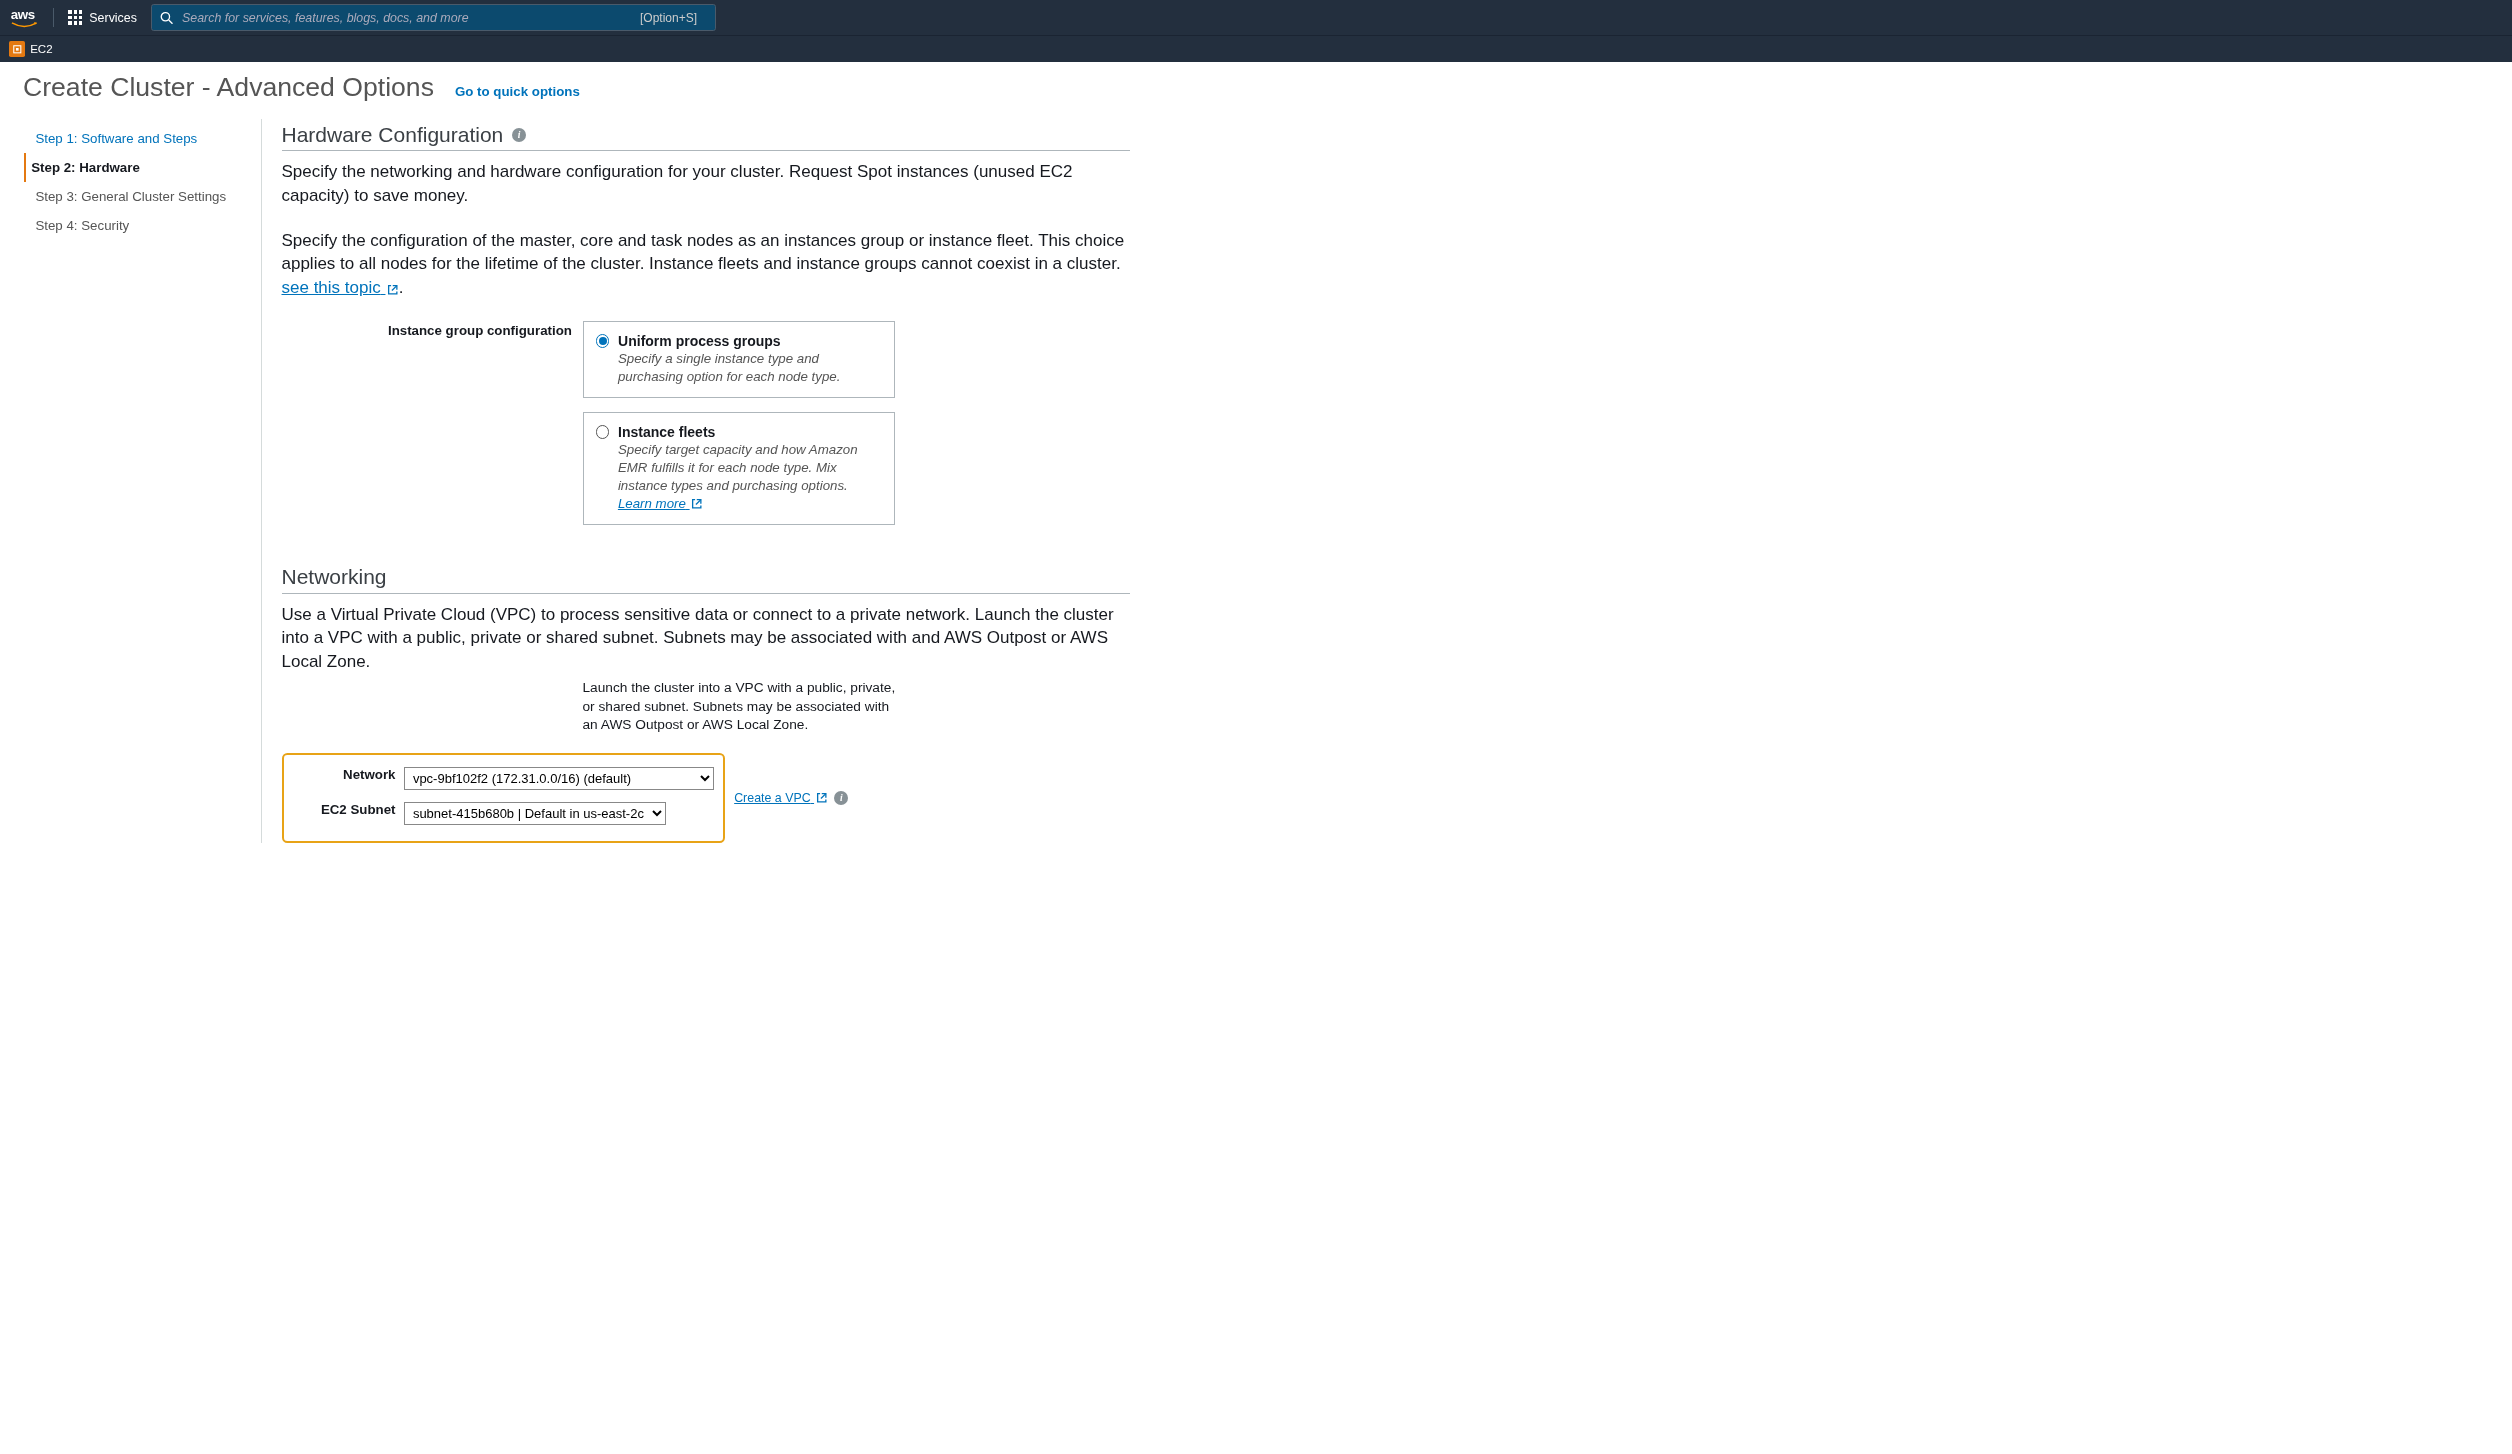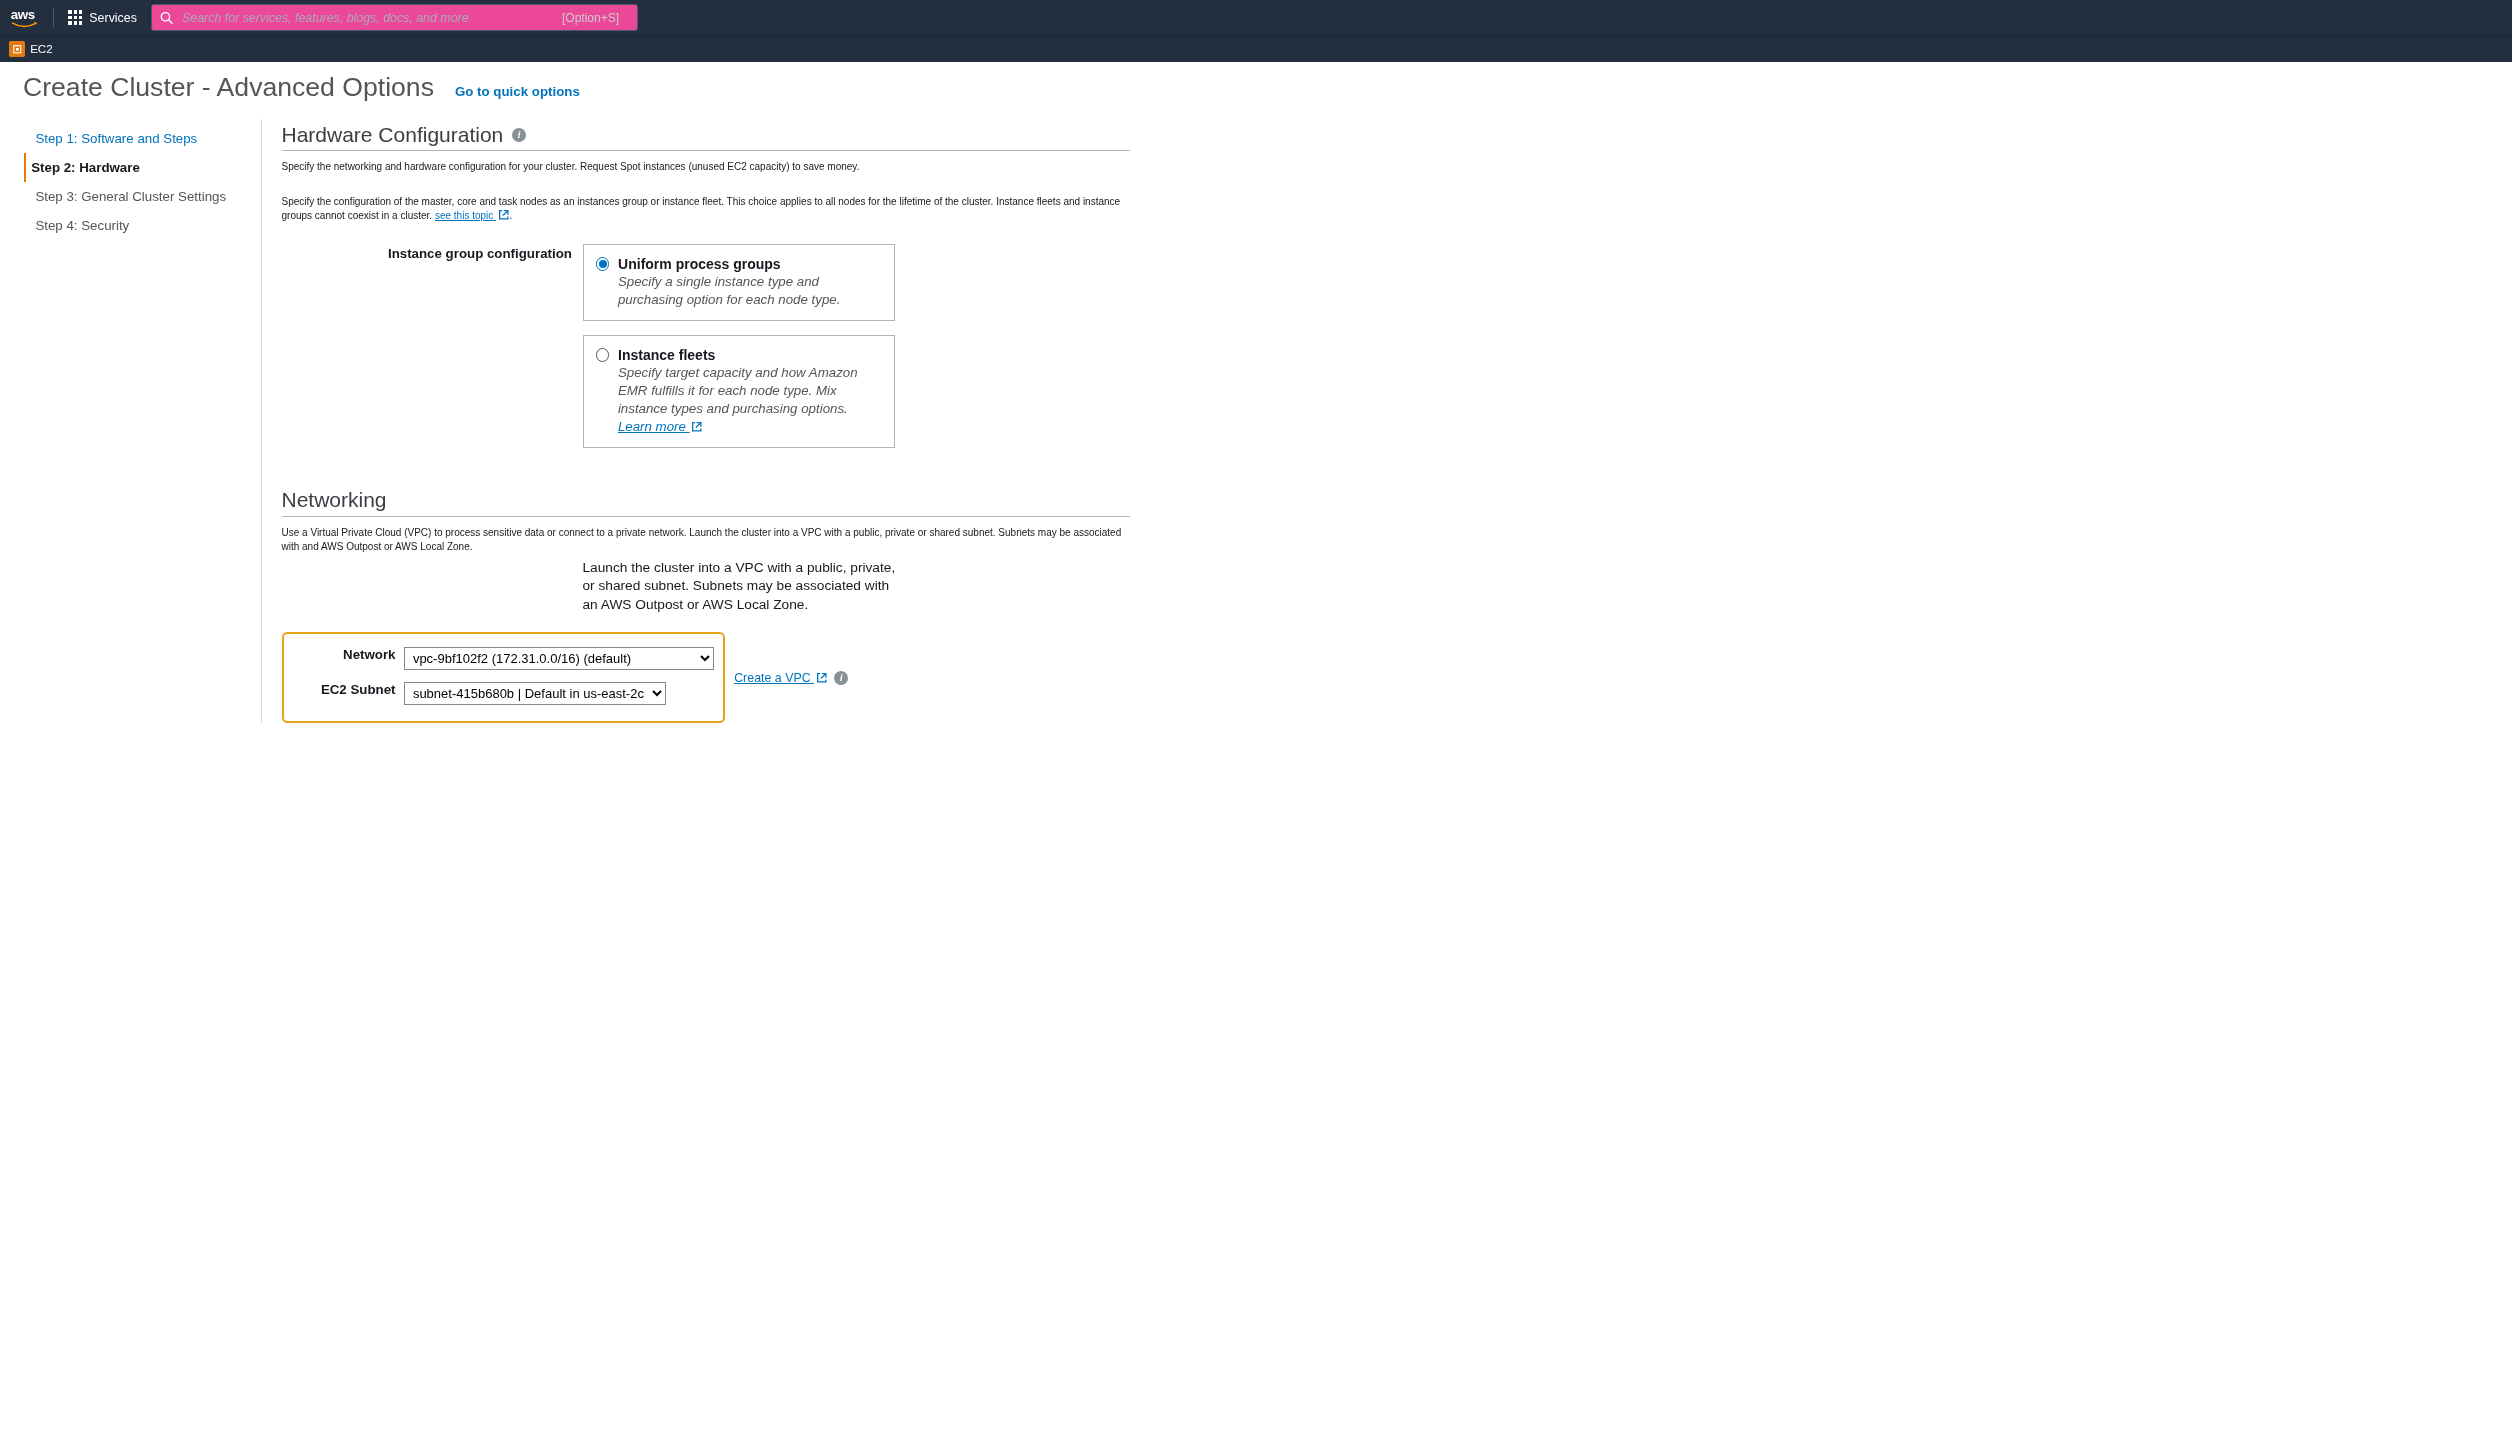--- a/index.html
+++ b/index.html
@@ -7,21 +7,21 @@
   .topnav { background: #232f3e; height: 35px; display: flex; align-items: center; padding: 0 8.9px; color: #fff; }
   .aws-logo { display:flex; flex-direction:column; align-items:flex-start; margin: 0 7px 0 1.8px; }
   .aws-logo .t { font-weight: bold; font-size: 13.3px; letter-spacing: -0.4px; line-height: 1; color:#fff; }
   .aws-logo .s { height:5.3px; width:26.6px; }
   .aws-logo .s svg { display:block; }
   .vsep { width:0.9px; height:19.5px; background:#4a5a6a; margin: 0 8.9px; }
   .services-btn { display:flex; align-items:center; gap:7px; cursor:pointer; padding:3.5px 5.3px; }
   .grid-icon { display:grid; grid-template-columns:repeat(3,3.5px); grid-template-rows:repeat(3,3.5px); gap:1.8px; }
   .grid-icon span { background:#fff; width:3.5px; height:3.5px; }
   .searchwrap { position:relative; flex:0 0 auto; margin-left:8.9px; }
-  .searchwrap input { width: 487px; height:26.6px; background:#ec4899; border:0.9px solid #4a5a6a; border-radius:2.7px; color:#fff; padding: 0 80px 0 30px; font-style:italic; font-size:12.4px; }
+  .searchwrap input { width: 565px; height:26.6px; background:#0c4a6e; border:0.9px solid #4a5a6a; border-radius:2.7px; color:#fff; padding: 0 80px 0 30px; font-style:italic; font-size:12.4px; }
   .searchwrap input::placeholder { color:#aab; font-style:italic; }
   .searchwrap .mag { position:absolute; left:8.9px; top:50%; transform:translateY(-50%); color:#eee; }
   .searchwrap .kbd { position:absolute; right:19px; top:50%; transform:translateY(-50%); color:#ccc; font-size:12px; }
   .subnav { background:#232f3e; height:26.6px; display:flex; align-items:center; padding:0 8.9px; color:#fff; border-top:0.9px solid #1a2432;}
   .ec2chip { display:flex; align-items:center; gap:5.3px; font-size:11.5px; }
   .ec2chip .sq { width:16px; height:16px; background:#e47911; border-radius:1.8px; display:flex; align-items:center; justify-content:center; }
   .ec2chip .sq svg { display:block; }
 
   .page { padding: 10.6px 23px 53px 23px; }
   .title-row { display:flex; align-items:baseline; gap:21px; margin-bottom: 16px; }
@@ -31,21 +31,21 @@
   .layout { display:flex; }
   .steps { width: 239px; border-right:0.9px solid #d5dbdb; padding: 5.3px 16px 0 8.9px; min-height:567px;}
   .steps .step { display:block; padding:7px 3.5px; font-size:13.3px; color:#555; cursor:default; }
   .steps .step.link { color:#0073bb; cursor:pointer; }
   .steps .step.active { color:#16191f; font-weight:700; border-left:2.7px solid #e47911; padding-left: 5.3px; margin-left:-8px; }
 
   .content { flex:1; padding: 0 0 0 19.5px; max-width: 868px; }
   .section-h { display:flex; align-items:center; gap:8.9px; border-bottom:0.9px solid #aeb6bb; padding-bottom:3.5px; margin-top:3.5px;}
   .section-h h2 { font-size:21px; font-weight:400; color:#3b4045; }
   .info-icon { display:inline-flex; width:14px; height:14px; border-radius:50%; background:#879196; color:#fff; align-items:center; justify-content:center; font-size:9.7px; font-weight:bold; font-family: Georgia, serif; font-style: italic; }
-  .section-desc { margin: 8.9px 0 21px 0; font-size:10px; line-height:1.4; color:#16191f; }
+  .section-desc { margin: 8.9px 0 21px 0; font-size:17px; line-height:1.4; color:#16191f; }
   .section-desc a { color:#0073bb; text-decoration:underline; }
   .ext-icon { display:inline-block; vertical-align: -1.8px; margin-left:1.8px; }
 
   .field-row { display:flex; align-items:flex-start; margin-bottom:8.9px; }
   .field-label { width: 301px; text-align:right; padding-right: 10.6px; font-weight:700; font-size:13.3px; padding-top:1.8px;}
   .field-body { flex:1; }
 
   .radio-card { border:0.9px solid #aeb6bb; padding: 10.6px 12.4px; width:312px; margin-bottom: 14px; cursor:pointer;}
   .radio-card .rc-head { display:flex; align-items:flex-start; gap:8.9px; }
   .radio-outer { width:13.3px; height:13.3px; border-radius:50%; border:0.9px solid #555; display:inline-flex; align-items:center; justify-content:center; margin-top:1.8px;}

